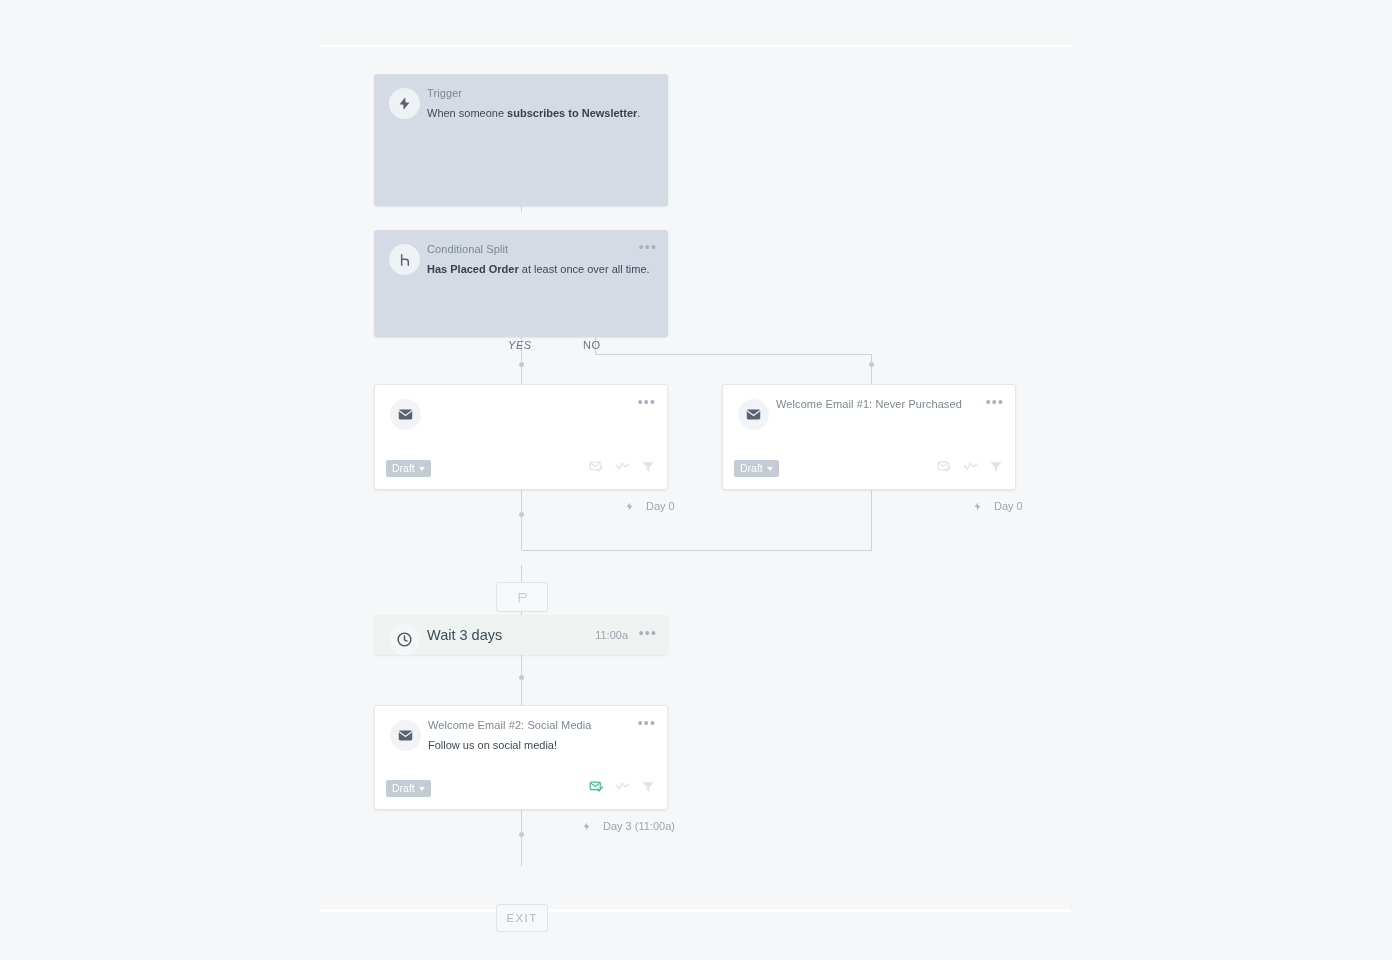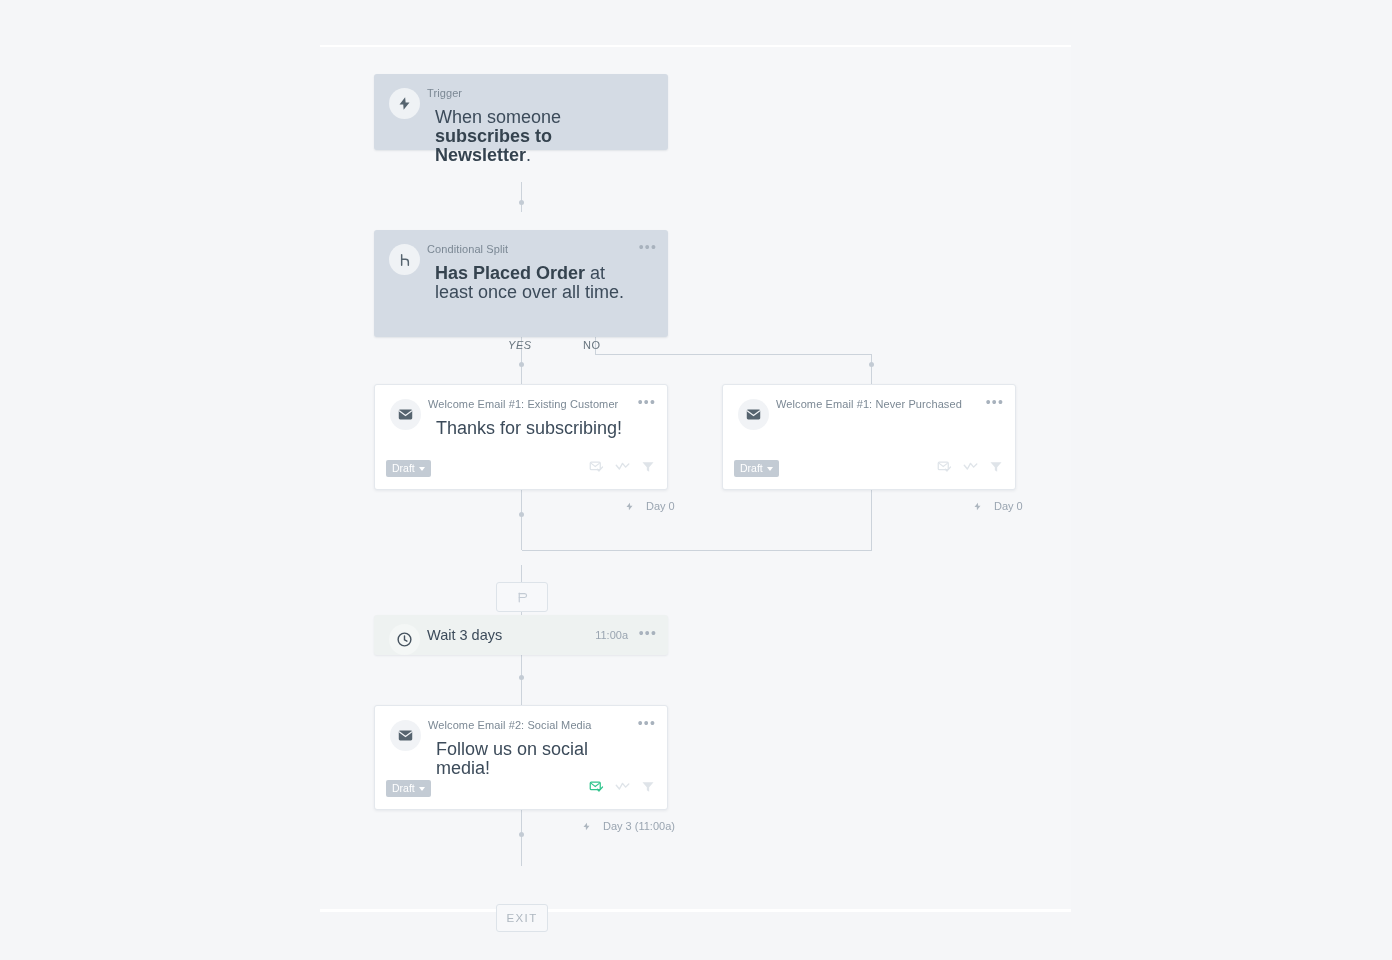--- a/index.html
+++ b/index.html
@@ -46,22 +46,22 @@
   }
   .node-white .badge-icon{background:#f1f3f6;}
 
   .node-body{position:absolute;left:53px;top:12px;right:12px;}
 
   .kicker{
     font-size:11px;color:#7b8894;letter-spacing:.1px;
     line-height:14px;margin:0 0 4px 0;font-weight:400;
   }
   .headline{
-    font-size:18px;color:#3c4b5a;line-height:19px;
-    margin:8px;font-weight:400;
+    font-size:11px;color:#3c4b5a;line-height:19px;
+    margin:0;font-weight:400;
   }
   .headline b{font-weight:700;color:#35434f;}
 
   .dots{
     position:absolute;right:11px;top:12px;
     font-size:14px;letter-spacing:1.2px;color:#a8b2bd;
     line-height:10px;cursor:pointer;user-select:none;
   }
 
   
@@ -151,21 +151,21 @@
 
   <div class="vline" style="left:201px;top:518px;height:50px;"></div>
   <div class="dot" style="left:199px;top:538px;"></div>
 
   <div class="vline" style="left:201px;top:608px;height:50px;"></div>
   <div class="dot" style="left:199px;top:628px;"></div>
 
   <div class="vline" style="left:201px;top:763px;height:56px;"></div>
   <div class="dot" style="left:199px;top:785px;"></div>
 
-  <div class="node node-filled" style="left:54px;top:27px;width:294px;height:76px;">
+  <div class="node node-filled" style="left:54px;top:27px;width:294px;height:132px;">
     <div class="badge-icon">
       <svg width="15" height="15" viewBox="0 0 24 24">
           <path d="M13 2 L4 13.5 h6 L10.6 22 L20 10.2 h-6.2 Z" fill="#56646f"></path>
         </svg>
     </div>
     <div class="node-body">
       <p class="kicker">Trigger</p>
       <p class="headline"><span>When someone </span><b>subscribes to Newsletter</b><span>.</span></p>
     </div>
   </div>
@@ -188,24 +188,20 @@
   <div class="branch-label" style="left:263px;top:292px;">NO</div>
 
   <div class="node node-white" style="left:54px;top:337px;width:294px;height:106px;">
     <div class="badge-icon">
       <svg width="17" height="17" viewBox="0 0 24 24">
           <rect x="2.5" y="5" width="19" height="14" rx="2" fill="#56646f"></rect>
           <path d="M3.5 7 L12 13.5 L20.5 7" fill="none" stroke="#f1f3f6" stroke-width="1.8" stroke-linecap="round"></path>
         </svg>
     </div>
     <div class="dots">•••</div>
-    <div class="node-body">
-      <p class="kicker">Welcome Email #1: Existing Customer</p>
-      <p class="headline">Thanks for subscribing!</p>
-    </div>
     <div class="card-footer">
       <span class="draft-badge">
         <span>Draft</span>
         <i class="caret"></i>
       </span>
       <span class="card-icons">
         <svg width="15" height="15" viewBox="0 0 24 24">
             <rect x="2" y="5" width="16" height="12" rx="1.6" fill="none" stroke="#dfe4e9" stroke-width="2"></rect>
             <path d="M3 6.5 L10 12 L17 6.5" fill="none" stroke="#dfe4e9" stroke-width="1.7"></path>
             <path d="M13.5 16.5 L16 19 L21.5 13" fill="none" stroke="#dfe4e9" stroke-width="2.3" stroke-linecap="round" stroke-linejoin="round"></path>

